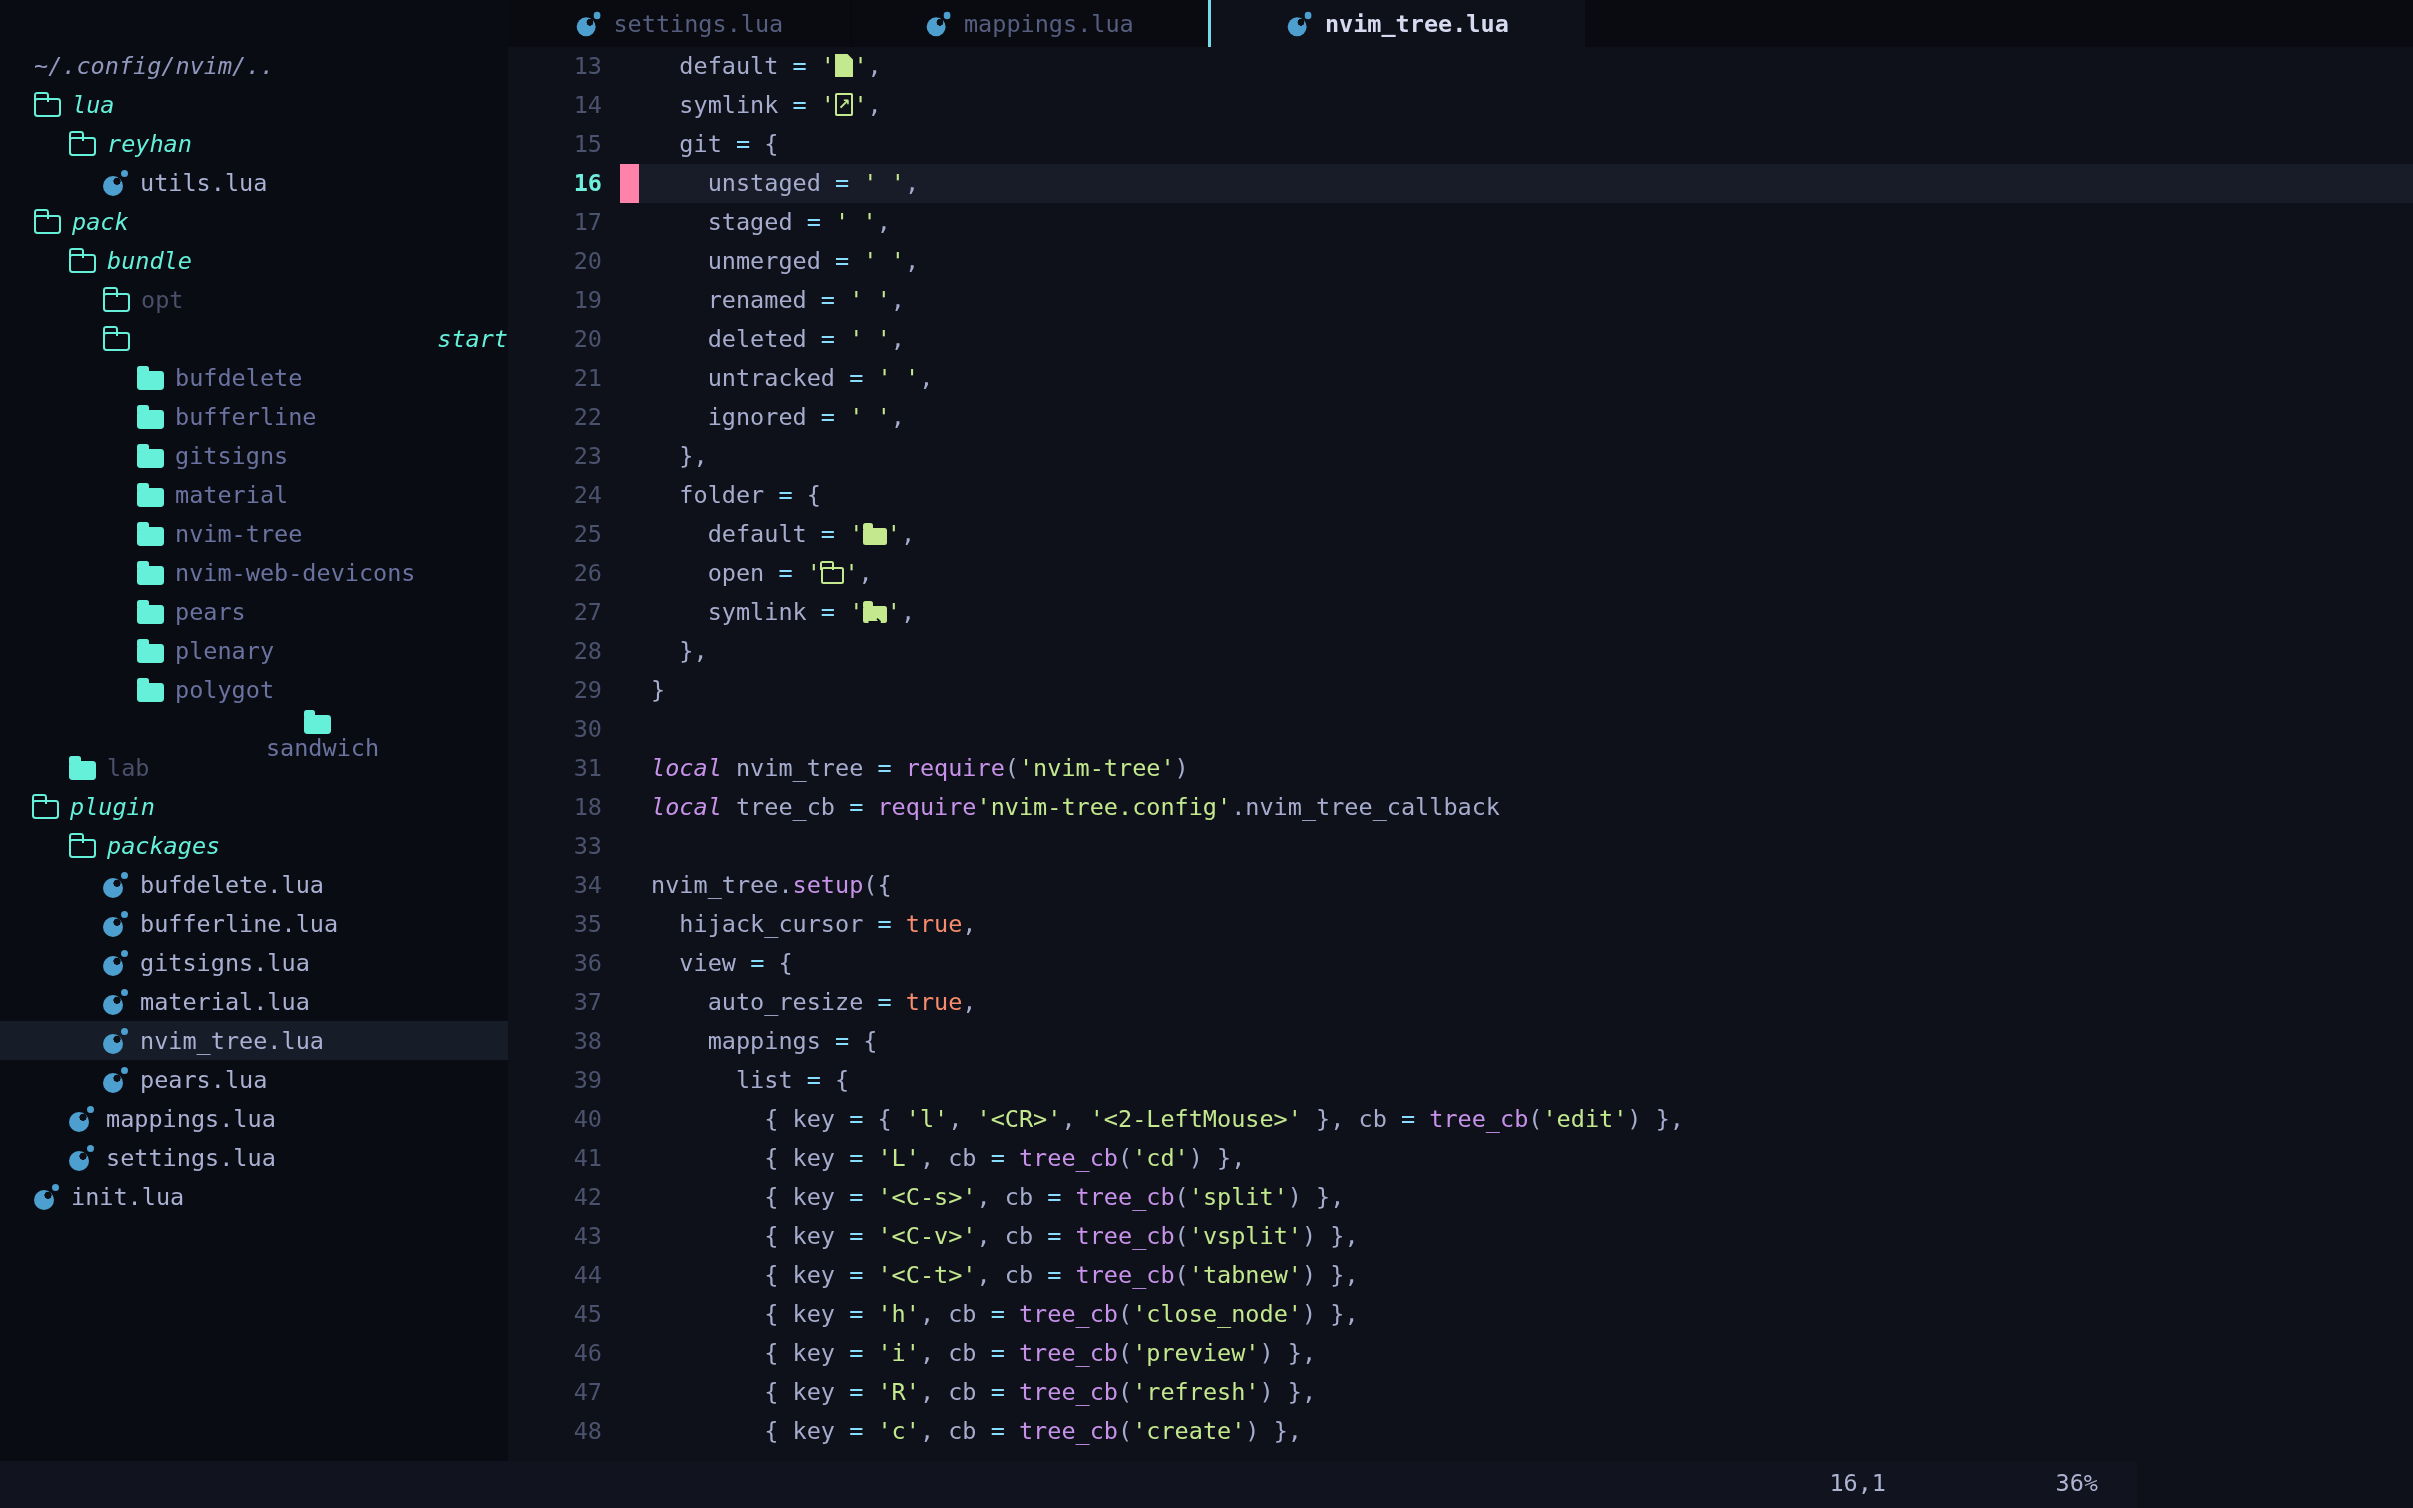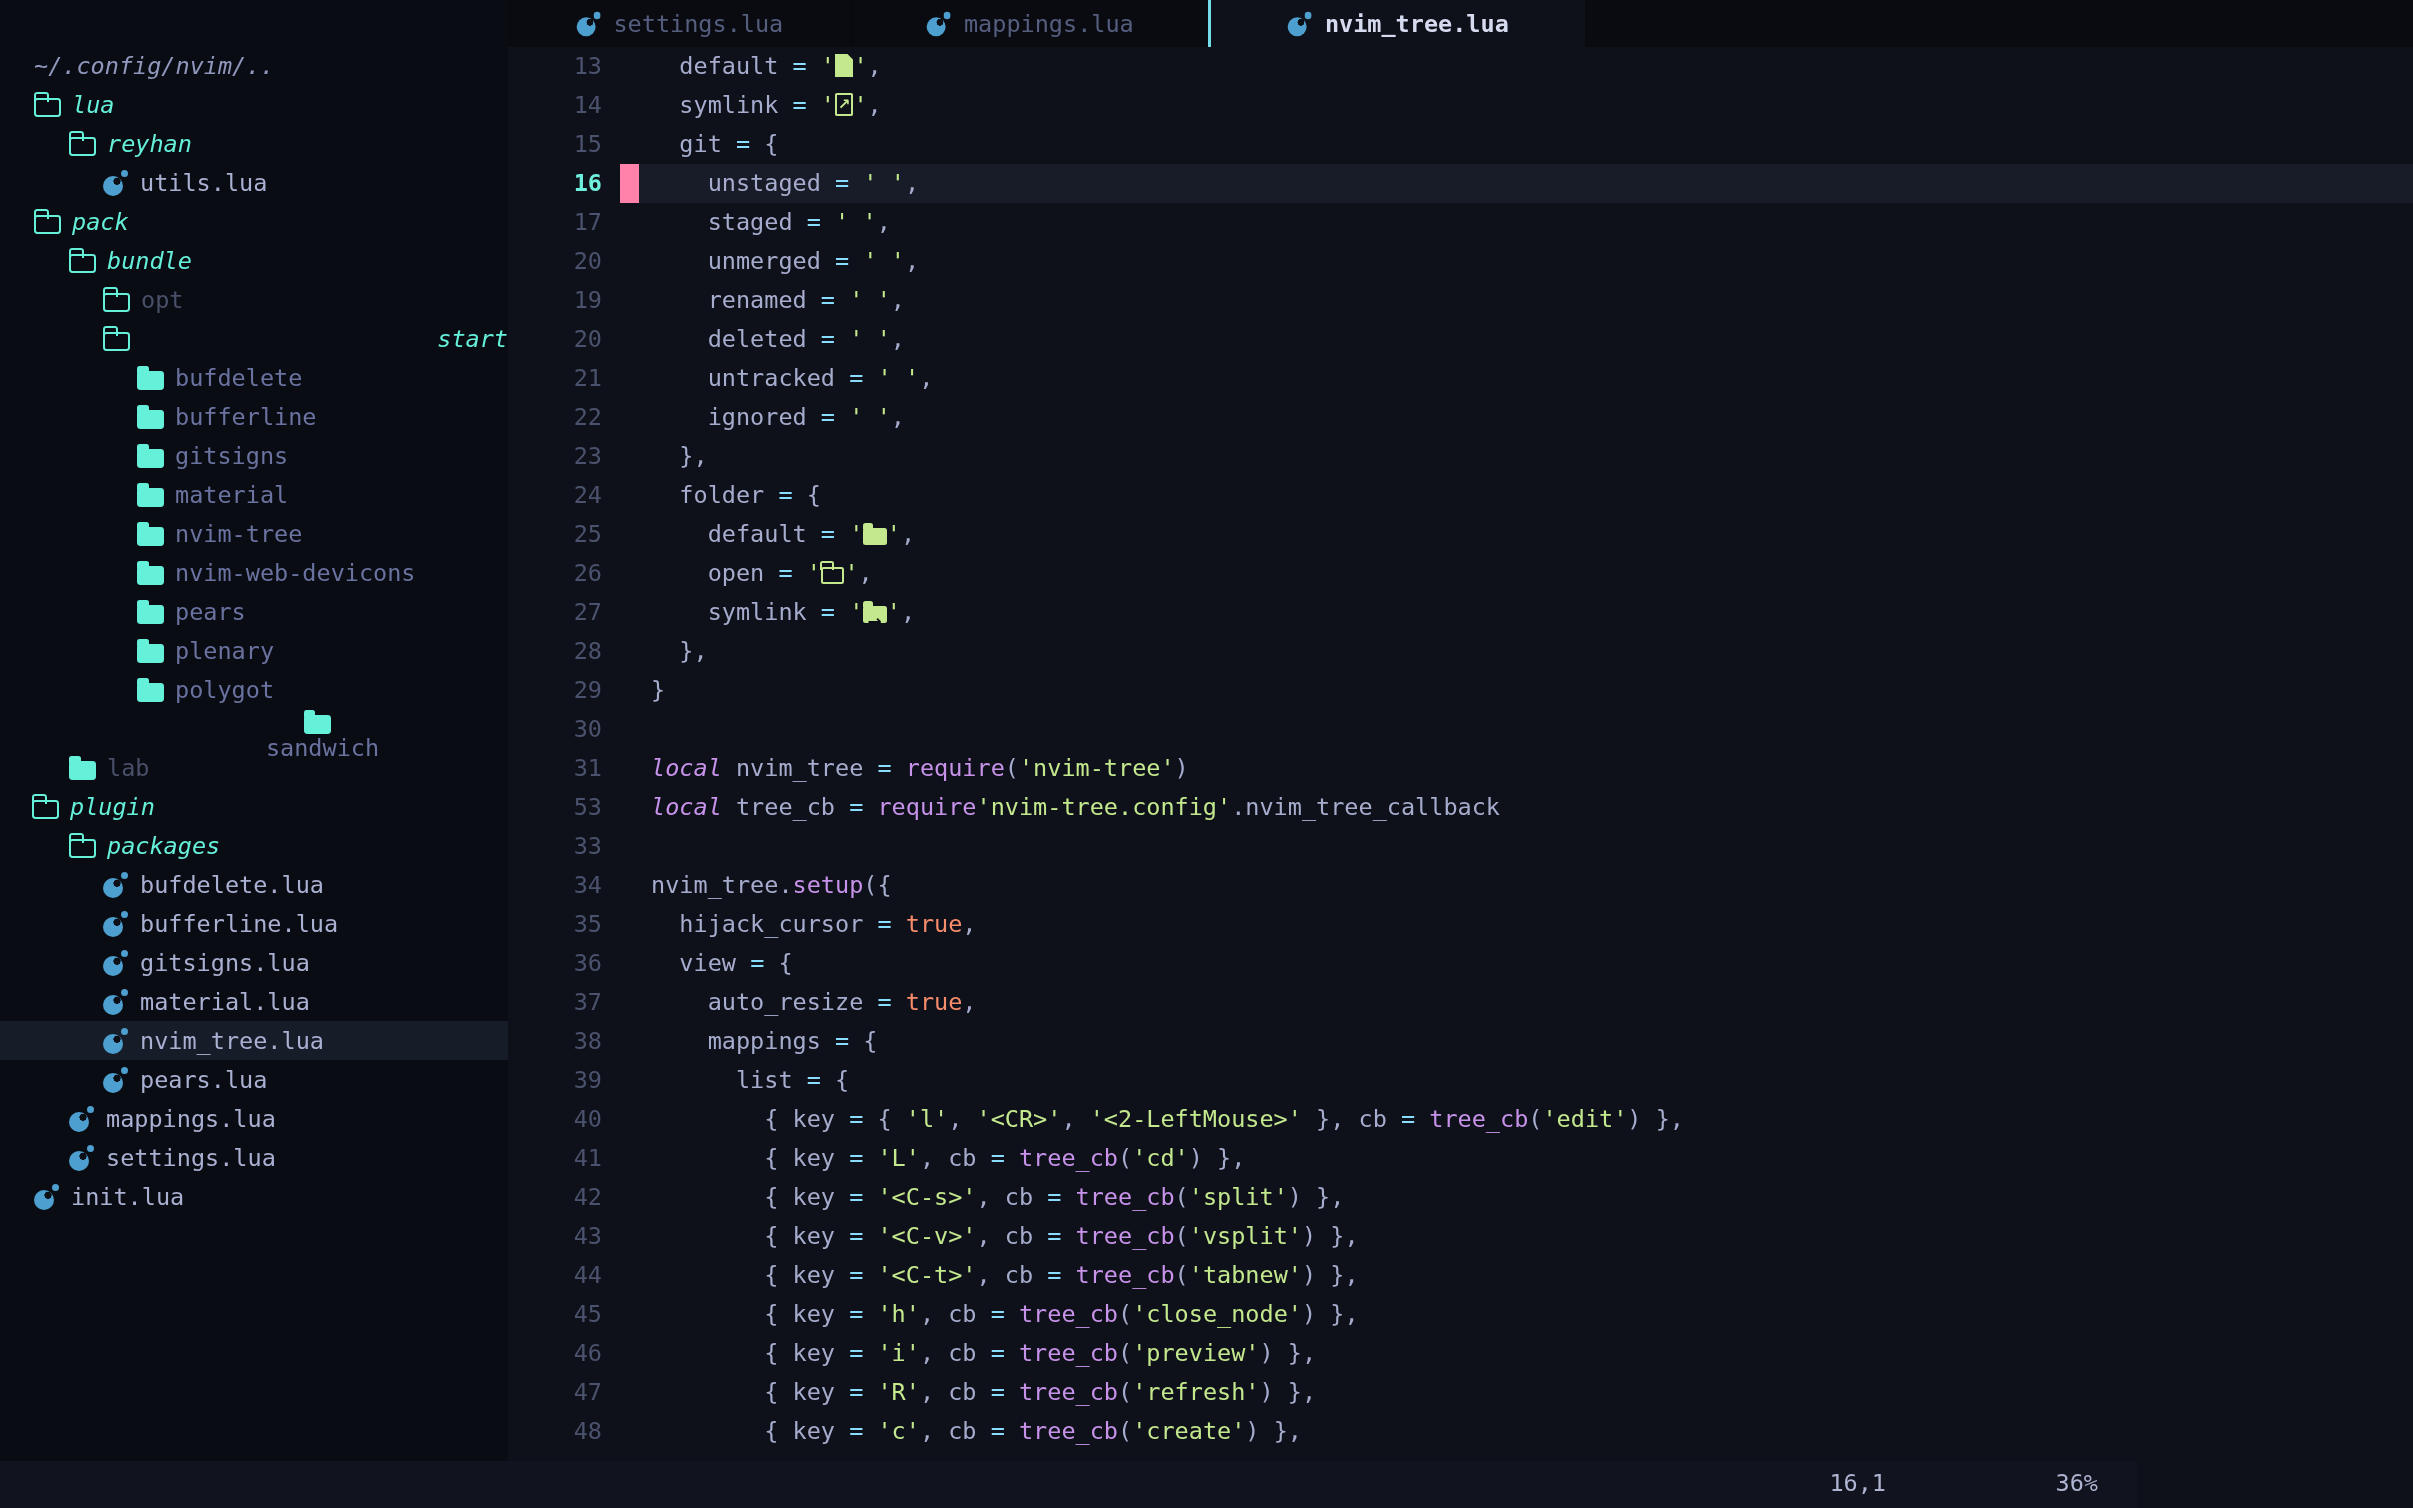--- a/index.html
+++ b/index.html
@@ -252,21 +252,21 @@
         <div class="line"><span class="nr">22</span><span class="sign"></span><span class="src"><span class="tok-fg">    ignored </span><span class="tok-op">= </span><span class="tok-str">'</span><span class="cicon ci-blank"></span><span class="tok-str">'</span><span class="tok-fg">,</span></span></div>
         <div class="line"><span class="nr">23</span><span class="sign"></span><span class="src"><span class="tok-fg">  },</span></span></div>
         <div class="line"><span class="nr">24</span><span class="sign"></span><span class="src"><span class="tok-fg">  folder </span><span class="tok-op">= </span><span class="tok-fg">{</span></span></div>
         <div class="line"><span class="nr">25</span><span class="sign"></span><span class="src"><span class="tok-fg">    default </span><span class="tok-op">= </span><span class="tok-str">'</span><span class="cicon ci-folder"></span><span class="tok-str">'</span><span class="tok-fg">,</span></span></div>
         <div class="line"><span class="nr">26</span><span class="sign"></span><span class="src"><span class="tok-fg">    open </span><span class="tok-op">= </span><span class="tok-str">'</span><span class="cicon ci-folderopen"></span><span class="tok-str">'</span><span class="tok-fg">,</span></span></div>
         <div class="line"><span class="nr">27</span><span class="sign"></span><span class="src"><span class="tok-fg">    symlink </span><span class="tok-op">= </span><span class="tok-str">'</span><span class="cicon ci-folderlink"></span><span class="tok-str">'</span><span class="tok-fg">,</span></span></div>
         <div class="line"><span class="nr">28</span><span class="sign"></span><span class="src"><span class="tok-fg">  },</span></span></div>
         <div class="line"><span class="nr">29</span><span class="sign"></span><span class="src"><span class="tok-fg">}</span></span></div>
         <div class="line"><span class="nr">30</span><span class="sign"></span><span class="src"></span></div>
         <div class="line"><span class="nr">31</span><span class="sign"></span><span class="src"><span class="tok-kw">local </span><span class="tok-fg">nvim_tree </span><span class="tok-op">= </span><span class="tok-fn">require</span><span class="tok-fg">(</span><span class="tok-str">'nvim-tree'</span><span class="tok-fg">)</span></span></div>
-        <div class="line"><span class="nr">53</span><span class="sign"></span><span class="src"><span class="tok-kw">local </span><span class="tok-fg">tree_cb </span><span class="tok-op">= </span><span class="tok-fn">require</span><span class="tok-str">'nvim-tree.config'</span><span class="tok-fg">.nvim_tree_callback</span></span></div>
+        <div class="line"><span class="nr">18</span><span class="sign"></span><span class="src"><span class="tok-kw">local </span><span class="tok-fg">tree_cb </span><span class="tok-op">= </span><span class="tok-fn">require</span><span class="tok-str">'nvim-tree.config'</span><span class="tok-fg">.nvim_tree_callback</span></span></div>
         <div class="line"><span class="nr">33</span><span class="sign"></span><span class="src"></span></div>
         <div class="line"><span class="nr">34</span><span class="sign"></span><span class="src"><span class="tok-fg">nvim_tree.</span><span class="tok-fn">setup</span><span class="tok-fg">({</span></span></div>
         <div class="line"><span class="nr">35</span><span class="sign"></span><span class="src"><span class="tok-fg">  hijack_cursor </span><span class="tok-op">= </span><span class="tok-bool">true</span><span class="tok-fg">,</span></span></div>
         <div class="line"><span class="nr">36</span><span class="sign"></span><span class="src"><span class="tok-fg">  view </span><span class="tok-op">= </span><span class="tok-fg">{</span></span></div>
         <div class="line"><span class="nr">37</span><span class="sign"></span><span class="src"><span class="tok-fg">    auto_resize </span><span class="tok-op">= </span><span class="tok-bool">true</span><span class="tok-fg">,</span></span></div>
         <div class="line"><span class="nr">38</span><span class="sign"></span><span class="src"><span class="tok-fg">    mappings </span><span class="tok-op">= </span><span class="tok-fg">{</span></span></div>
         <div class="line"><span class="nr">39</span><span class="sign"></span><span class="src"><span class="tok-fg">      list </span><span class="tok-op">= </span><span class="tok-fg">{</span></span></div>
         <div class="line"><span class="nr">40</span><span class="sign"></span><span class="src"><span class="tok-fg">        { key </span><span class="tok-op">= </span><span class="tok-fg">{ </span><span class="tok-str">'l'</span><span class="tok-fg">, </span><span class="tok-str">'&lt;CR&gt;'</span><span class="tok-fg">, </span><span class="tok-str">'&lt;2-LeftMouse&gt;'</span><span class="tok-fg"> }, cb </span><span class="tok-op">= </span><span class="tok-fn">tree_cb</span><span class="tok-fg">(</span><span class="tok-str">'edit'</span><span class="tok-fg">) },</span></span></div>
         <div class="line"><span class="nr">41</span><span class="sign"></span><span class="src"><span class="tok-fg">        { key </span><span class="tok-op">= </span><span class="tok-str">'L'</span><span class="tok-fg">, cb </span><span class="tok-op">= </span><span class="tok-fn">tree_cb</span><span class="tok-fg">(</span><span class="tok-str">'cd'</span><span class="tok-fg">) },</span></span></div>
         <div class="line"><span class="nr">42</span><span class="sign"></span><span class="src"><span class="tok-fg">        { key </span><span class="tok-op">= </span><span class="tok-str">'&lt;C-s&gt;'</span><span class="tok-fg">, cb </span><span class="tok-op">= </span><span class="tok-fn">tree_cb</span><span class="tok-fg">(</span><span class="tok-str">'split'</span><span class="tok-fg">) },</span></span></div>

